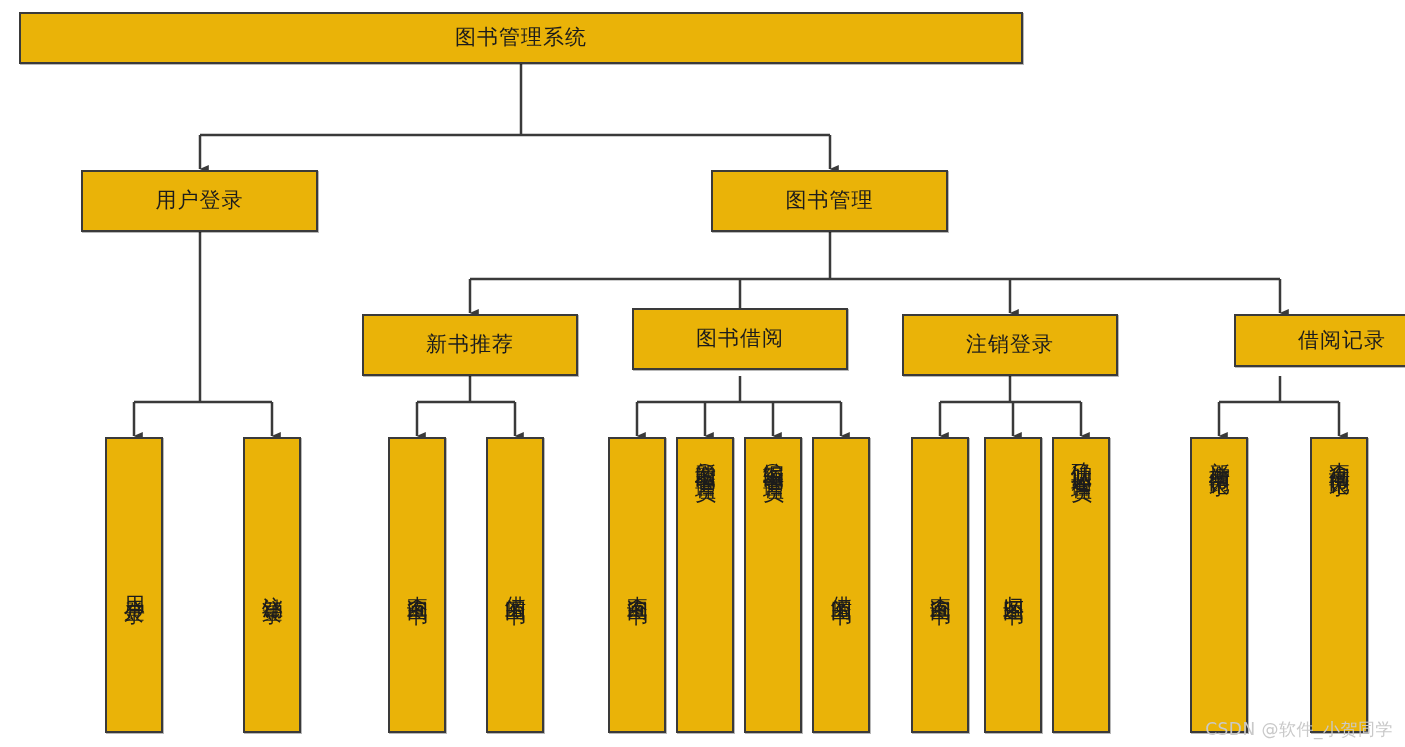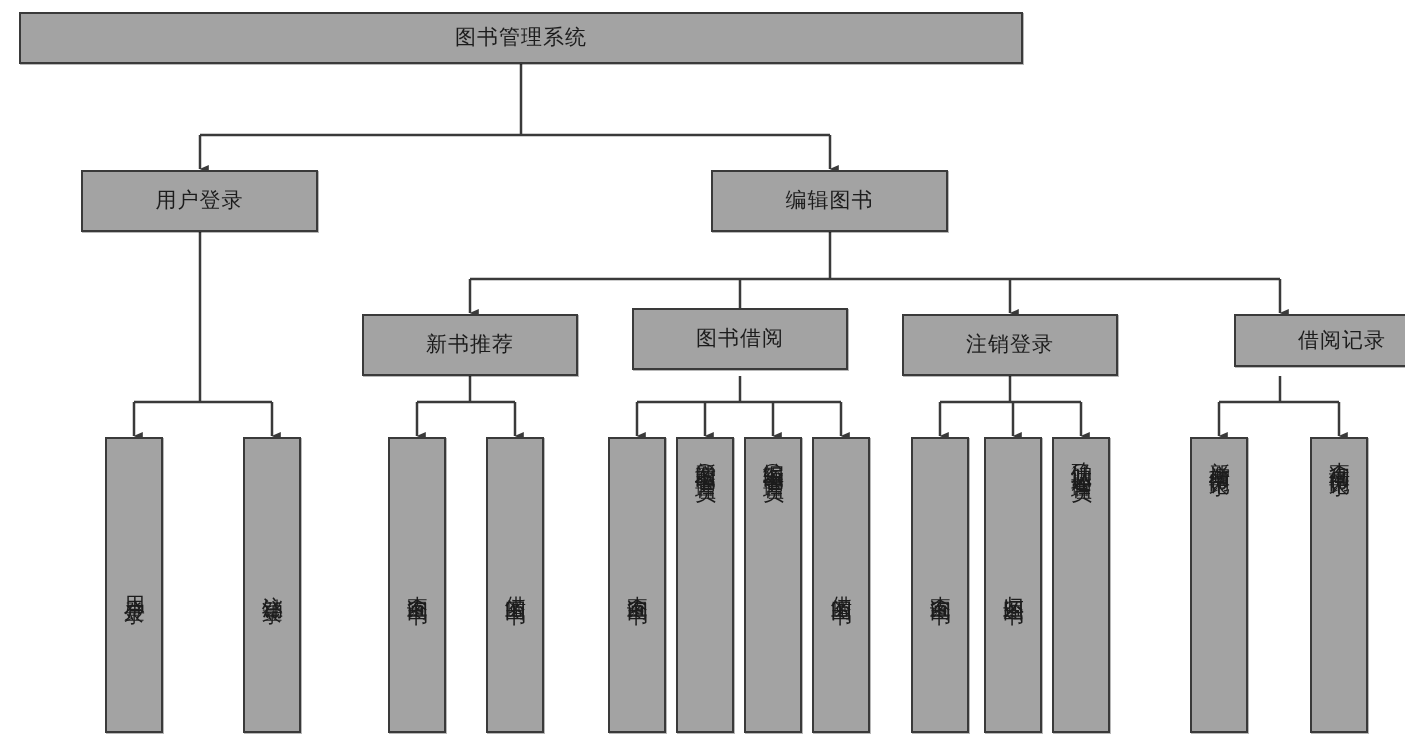--- a/index.html
+++ b/index.html
@@ -6,21 +6,21 @@
   html,body{margin:0;padding:0;background:#ffffff;}
   body{
     font-family:"DejaVu Sans","Liberation Sans",sans-serif;
     width:1405px;height:747px;position:relative;overflow:hidden;
     color:#1a1a1a;
   }
   #diagram{position:absolute;left:0;top:0;width:1405px;height:747px;}
   .node{
     position:absolute;
     box-sizing:border-box;
-    background:#a3a3a3;
+    background:#eab308;
     border:2.5px solid #3a3a3a;
     display:flex;
     align-items:center;
     justify-content:center;
     box-shadow:1px 1px 0 rgba(0,0,0,.28);
   }
   .node .lbl{
     font-size:21px;
     letter-spacing:1px;
     line-height:1.22;
@@ -103,21 +103,21 @@
       </g>
   </svg>
   <div id="node-layer">
       <div class="node" style="left: 19px; top: 12px; width: 1004px; height: 52px;">
         <span class="lbl">图书管理系统</span>
       </div>
       <div class="node" style="left: 81px; top: 170px; width: 237px; height: 62px;">
         <span class="lbl">用户登录</span>
       </div>
       <div class="node" style="left: 711px; top: 170px; width: 237px; height: 62px;">
-        <span class="lbl">编辑图书</span>
+        <span class="lbl">图书管理</span>
       </div>
       <div class="node" style="left: 362px; top: 314px; width: 216px; height: 62px;">
         <span class="lbl">新书推荐</span>
       </div>
       <div class="node" style="left: 632px; top: 308px; width: 216px; height: 62px;">
         <span class="lbl">图书借阅</span>
       </div>
       <div class="node" style="left: 902px; top: 314px; width: 216px; height: 62px;">
         <span class="lbl">注销登录</span>
       </div>
@@ -157,13 +157,14 @@
       <div class="node vertical" style="left: 1052px; top: 437px; width: 58px; height: 296px;">
         <span class="lbl">确认归还（管理员）</span>
       </div>
       <div class="node vertical" style="left: 1190px; top: 437px; width: 58px; height: 296px;">
         <span class="lbl">新增借阅记录</span>
       </div>
       <div class="node vertical" style="left: 1310px; top: 437px; width: 58px; height: 296px;">
         <span class="lbl">查询借阅记录</span>
       </div>
     </div>
+  <div id="watermark">CSDN @软件_小贺同学</div>
 </div>
 
 </body></html>

